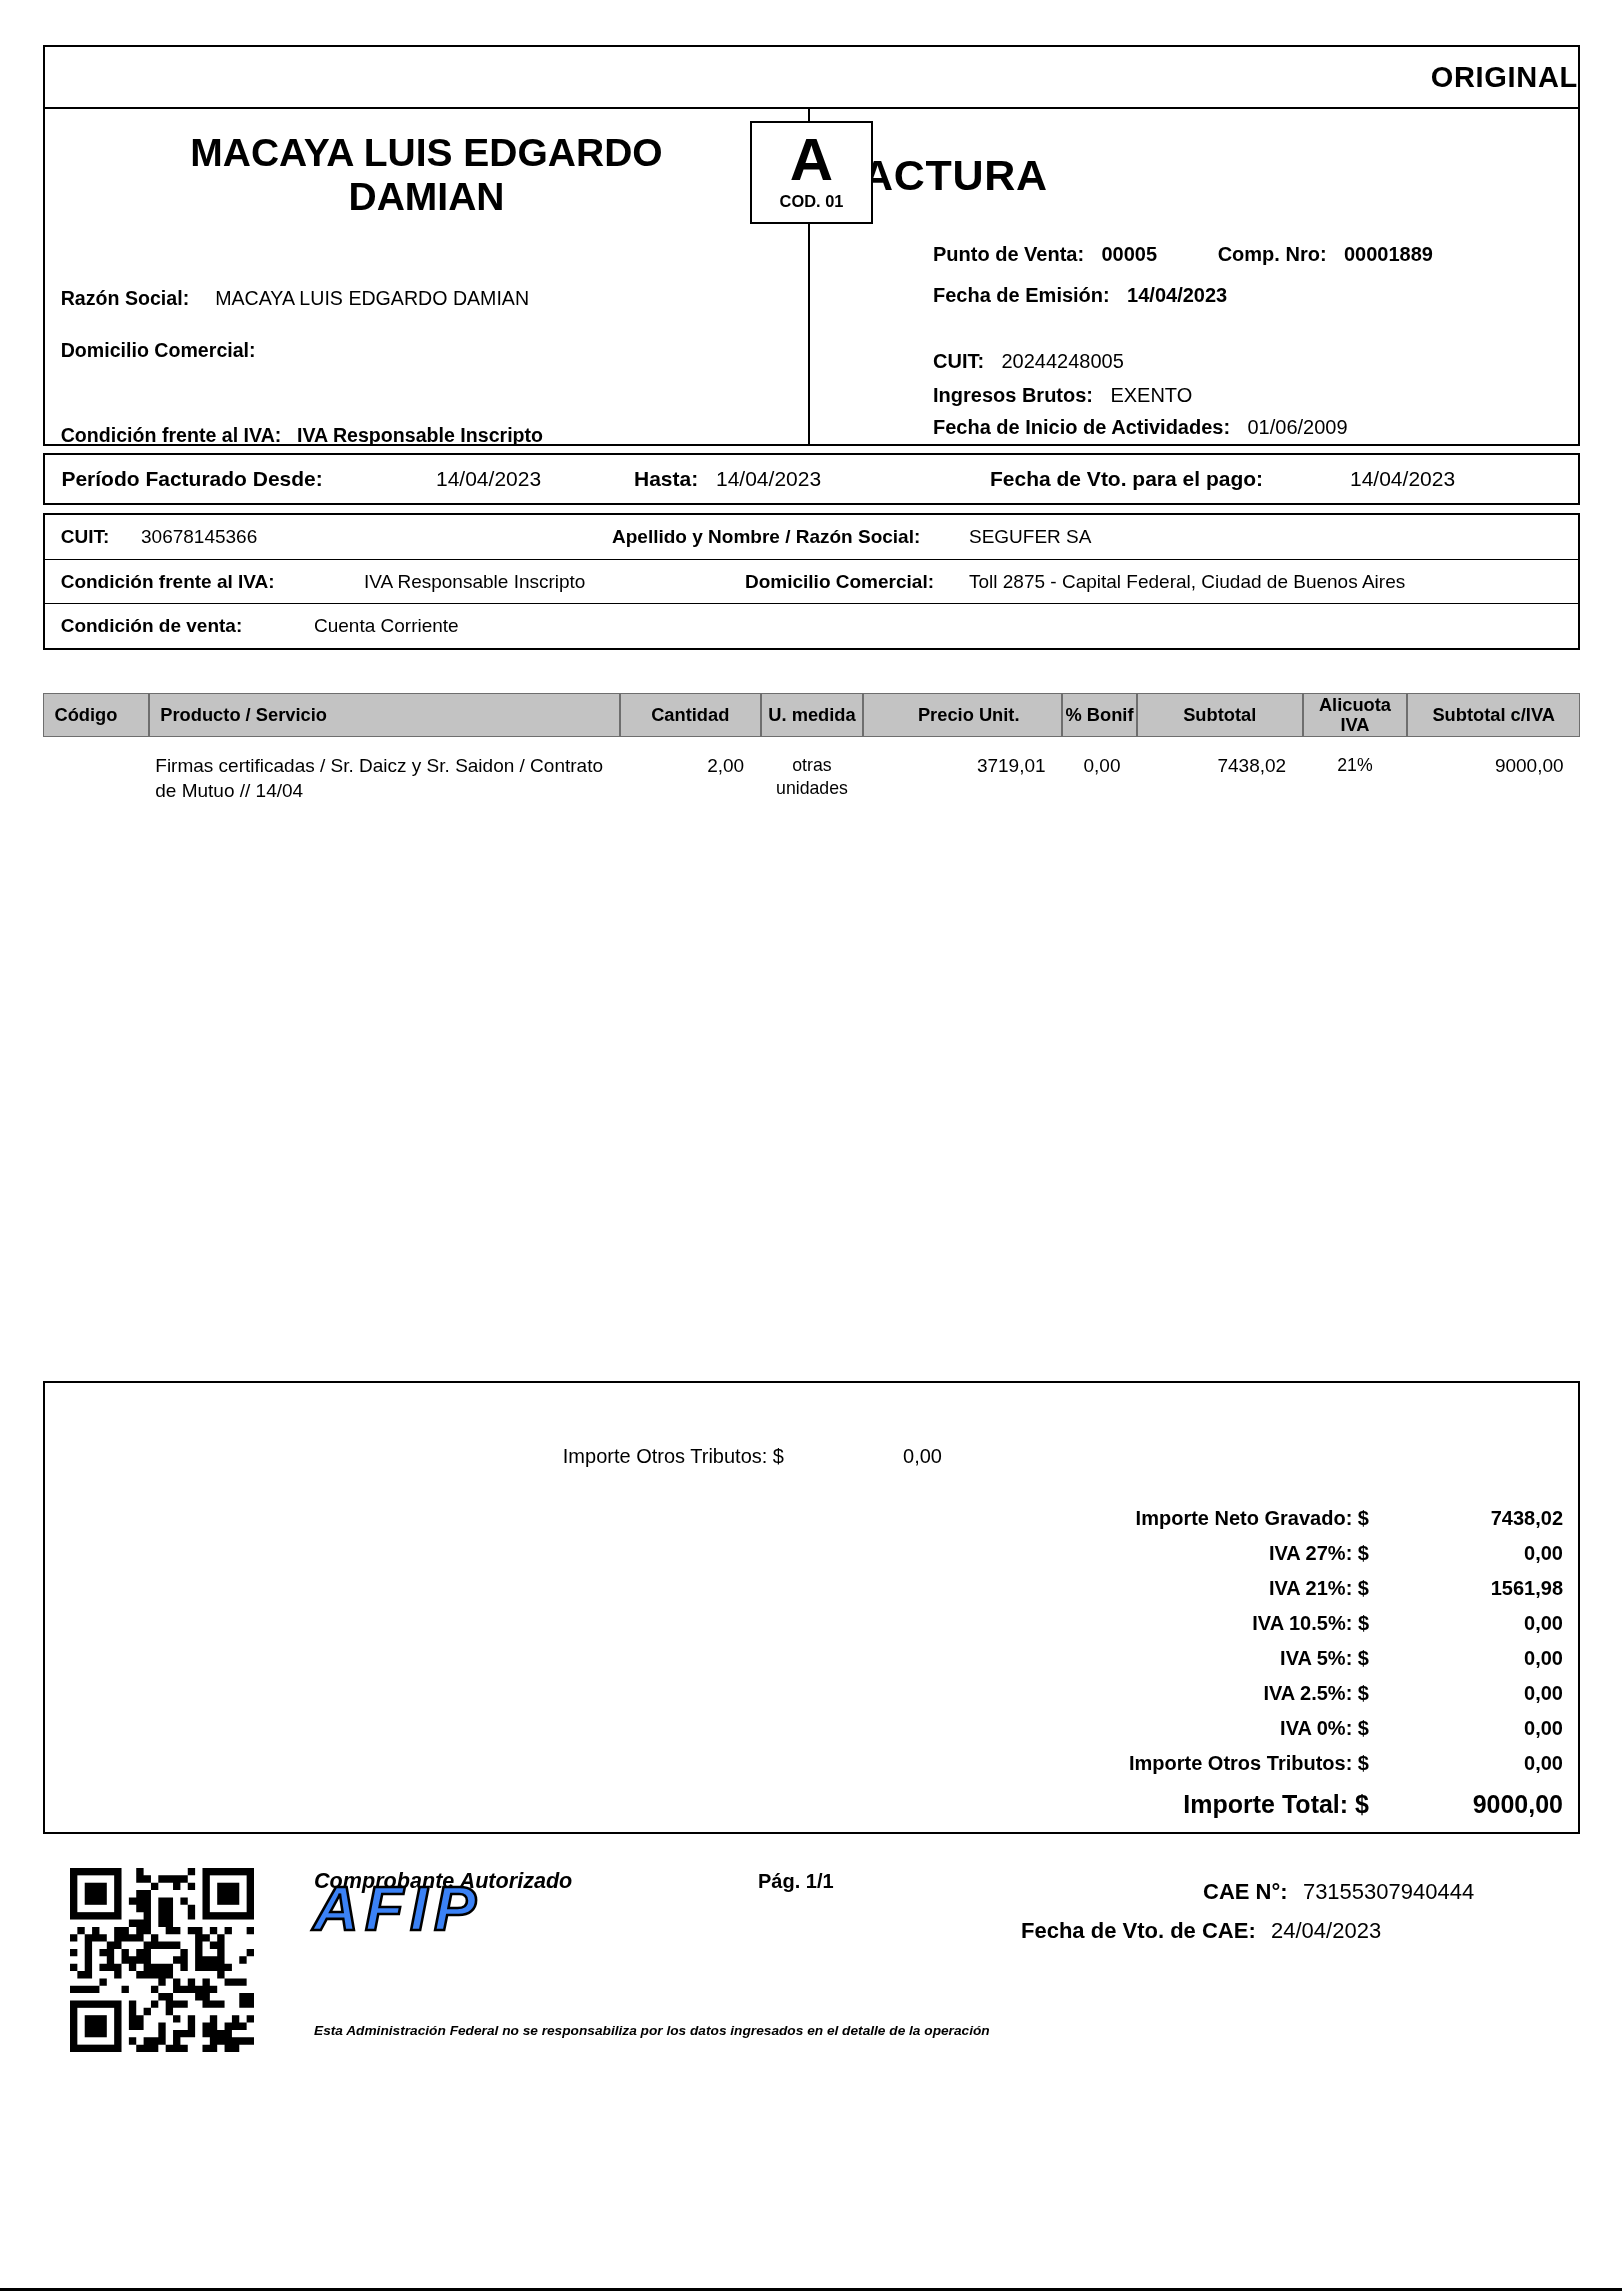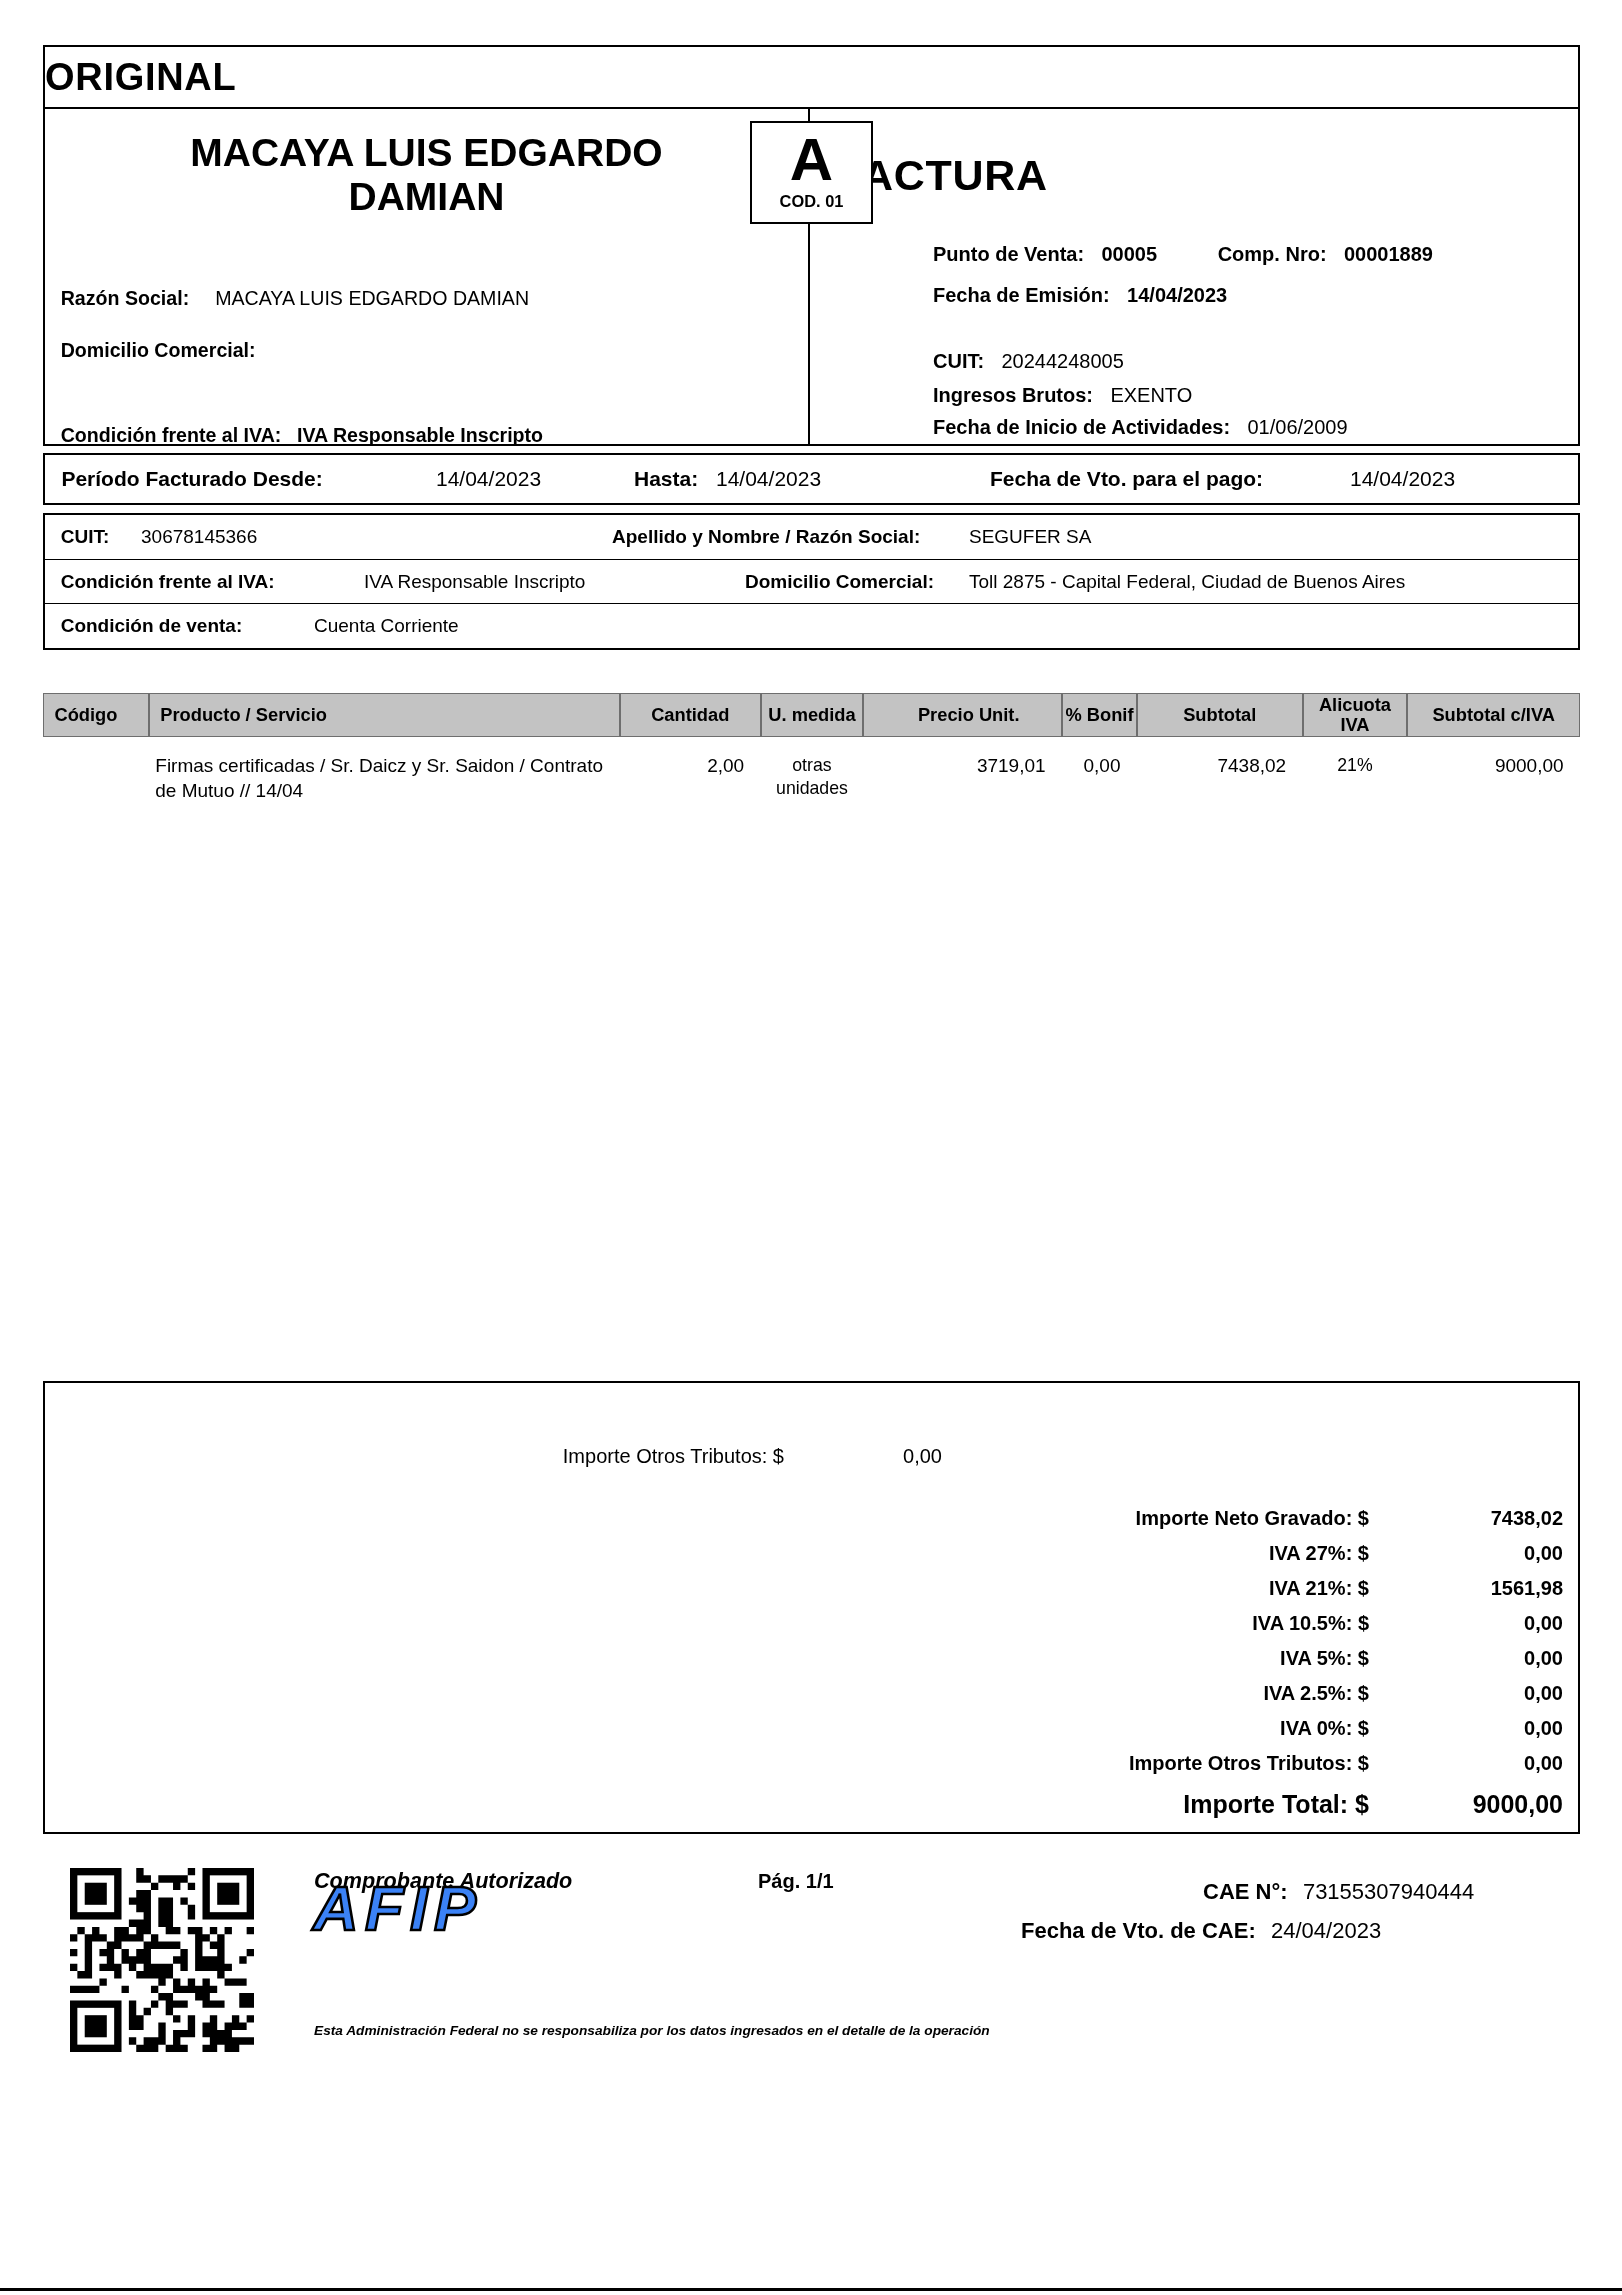--- a/index.html
+++ b/index.html
@@ -11,22 +11,22 @@
     background: #ffffff;
     font-family: "Liberation Sans", sans-serif;
     color: #000;
     overflow: hidden;
   }
   .b { font-weight: bold; }
 
   
   .top-bar {
     position: absolute; left: 43px; top: 45px; width: 1537px; height: 64px;
-    border: 2px solid #000; display: flex; align-items: center; justify-content: flex-start;
-    font-size: 38px; font-weight: bold; letter-spacing: 0.7px;
+    border: 2px solid #000; display: flex; align-items: center; justify-content: flex-end;
+    font-size: 29px; font-weight: bold; letter-spacing: 0.7px;
   }
 
   
   .header { position: absolute; left: 43px; top: 107px; width: 1537px; height: 339px; }
   .seller-box { position: absolute; left: 0; top: 0; width: 767px; height: 339px; border: 2px solid #000; }
   .invoice-box { position: absolute; left: 765px; top: 0; width: 772px; height: 339px; border: 2px solid #000; }
   .letter-box {
     position: absolute; left: 707px; top: 14.4px; width: 123px; height: 103px;
     border: 2.6px solid #000; background: #fff; z-index: 2; text-align: center;
   }

